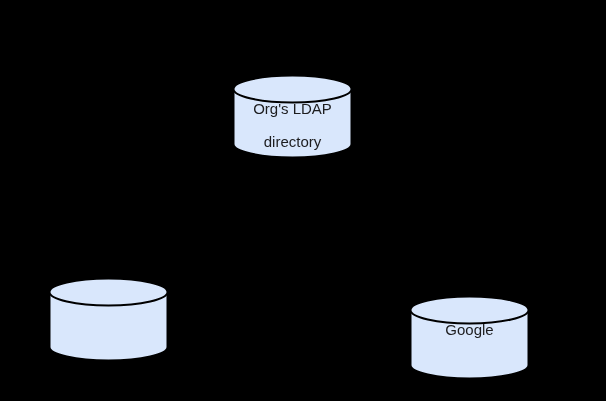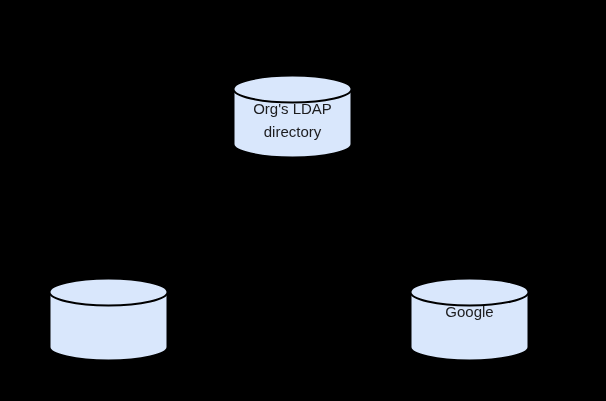--- a/index.html
+++ b/index.html
@@ -28,30 +28,30 @@
   }
   .node .label {
     position: absolute;
     left: 0;
     right: 0;
     top: 23px;
     bottom: 6px;
     display: flex;
     flex-direction: column;
     align-items: center;
-    justify-content: flex-start;
+    justify-content: space-between;
     text-align: center;
     font-size: 15px;
     line-height: 23px;
     color: #1d1d1f;
     white-space: nowrap;
   }
   #node-ldap   { left: 232px; top: 74px;  }
   #node-emm    { left: 48px;  top: 277px; }
-  #node-google { left: 409px; top: 277px; }
+  #node-google { left: 409px; top: 295px; }
 </style>
 </head>
 <body>
 
 <div class="stage">
 
   <div class="node" id="node-ldap">
     <svg viewBox="0 0 121 85" width="121" height="85">
       <path stroke-width="2" d="M1.5,15 A59,13.5 0 0 1 119.5,15 L119.5,70 A59,13.5 0 0 1 1.5,70 Z" fill="#d9e7fc" stroke="#000000"></path>
       <ellipse stroke-width="2" cx="60.5" cy="15" rx="59" ry="13.5" fill="#d9e7fc" stroke="#000000"></ellipse>

